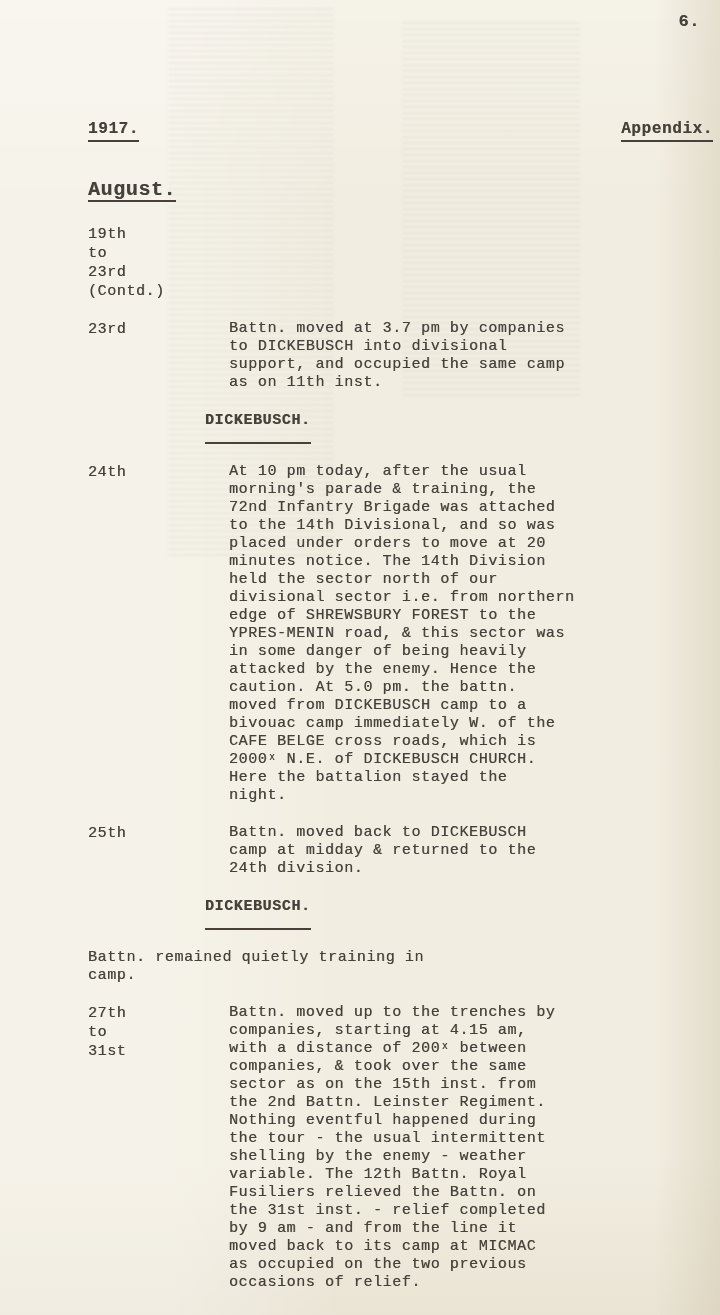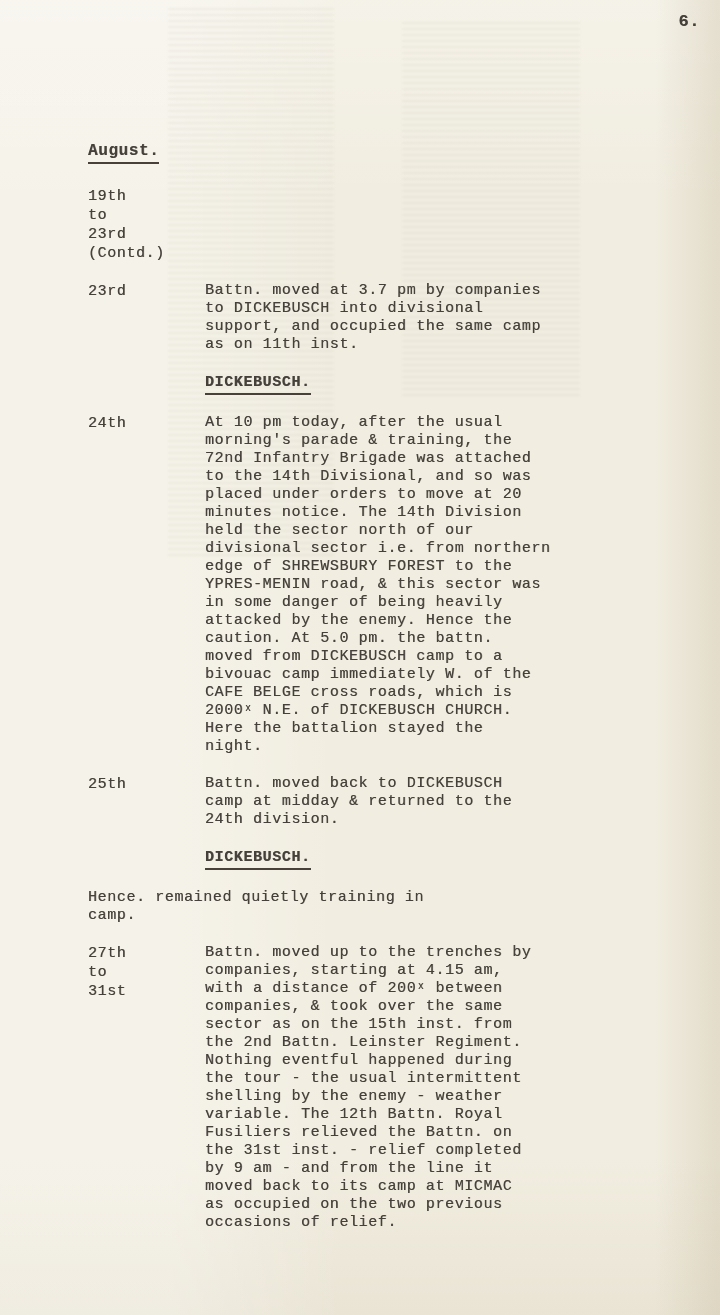--- a/index.html
+++ b/index.html
@@ -61,28 +61,29 @@
     line-height: 19px;
   }
   .underlined {
     display: inline-block;
     font-weight: bold;
     border-bottom: 2px solid #47413a;
     padding-bottom: 1px;
   }
   .year-heading, .appendix-label { font-size: 16px; }
   .month-heading {
-    margin-top: 22px;
-    line-height: 19px;
-    font-size: 16px;
+    margin-top: 38px;
+    line-height: 19px;
+    font-size: 20px;
   }
   .blocks { margin-top: 23px; }
   .block {
     display: flex;
     margin-bottom: 19px;
+    gap: 24px;
   }
   .date-col {
     flex: 0 0 117px;
     width: 117px;
     white-space: pre-line;
     line-height: 19px;
   }
   .body-col {
     width: 372px;
     white-space: pre-line;
@@ -90,35 +91,39 @@
   }
   .heading-block {
     margin-left: 117px;
     margin-bottom: 19px;
     line-height: 19px;
   }
   .loc-heading {
     display: inline-block;
     font-weight: bold;
     border-bottom: 2px solid #47413a;
-    padding-bottom: 1px;
+    padding-bottom: 12px;
   }
 </style>
 </head>
 <body>
 
 <div class="paper">
 
   <div class="ghost-band ghost-1"></div>
   <div class="ghost-band ghost-2"></div>
 
   <div class="page-number">6.</div>
 
   <div class="content typewriter">
 
+    <div class="header-row">
+      <span class="underlined year-heading">1917.</span>
+      <span class="underlined appendix-label">Appendix.</span>
+    </div>
 
     <div class="month-heading">
       <span class="underlined">August.</span>
     </div>
 
     <div class="blocks">
 
       <div class="block">
         <div class="date-col">19th
 to
@@ -167,21 +172,21 @@
         <div class="body-col">Battn. moved back to DICKEBUSCH
 camp at midday &amp; returned to the
 24th division.</div>
       </div>
 
       <div class="heading-block">
         <span class="loc-heading">DICKEBUSCH.</span>
       </div>
 
       <div class="block">
-        <div class="body-col">Hence. remained quietly training in
+        <div class="body-col">Battn. remained quietly training in
 camp.</div>
       </div>
 
       <div class="block">
         <div class="date-col">27th
 to
 31st</div>
         <div class="body-col">Battn. moved up to the trenches by
 companies, starting at 4.15 am,
 with a distance of 200ˣ between

